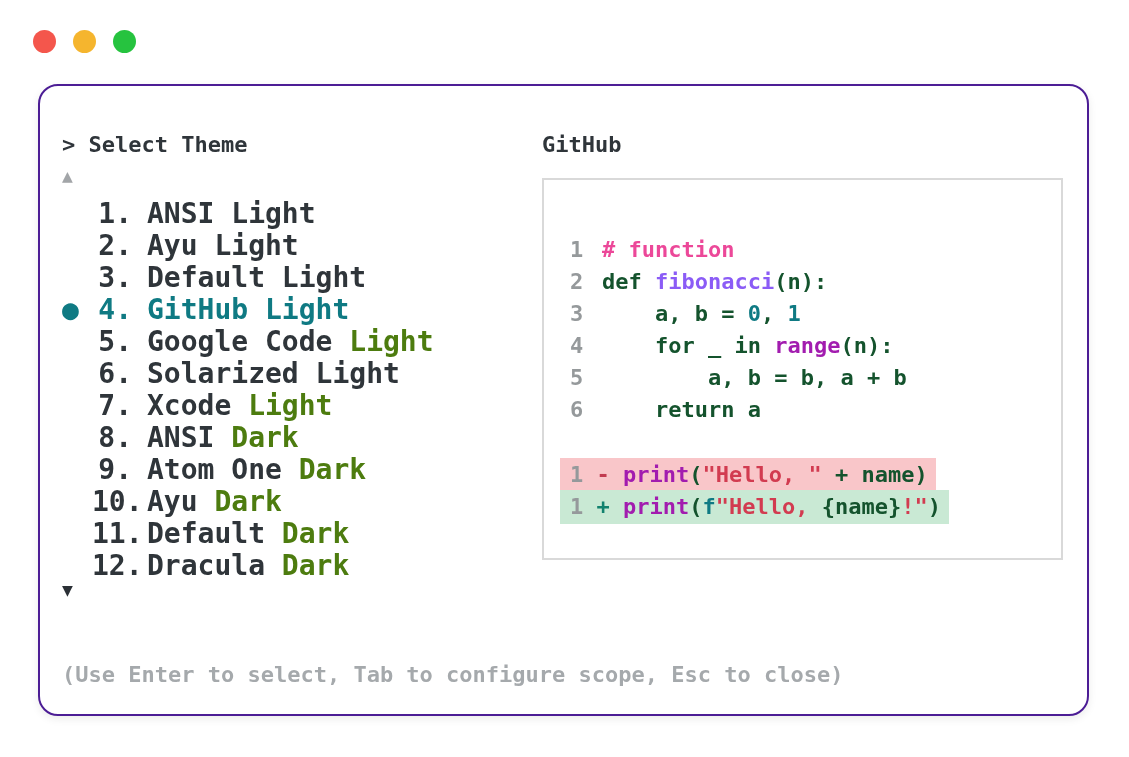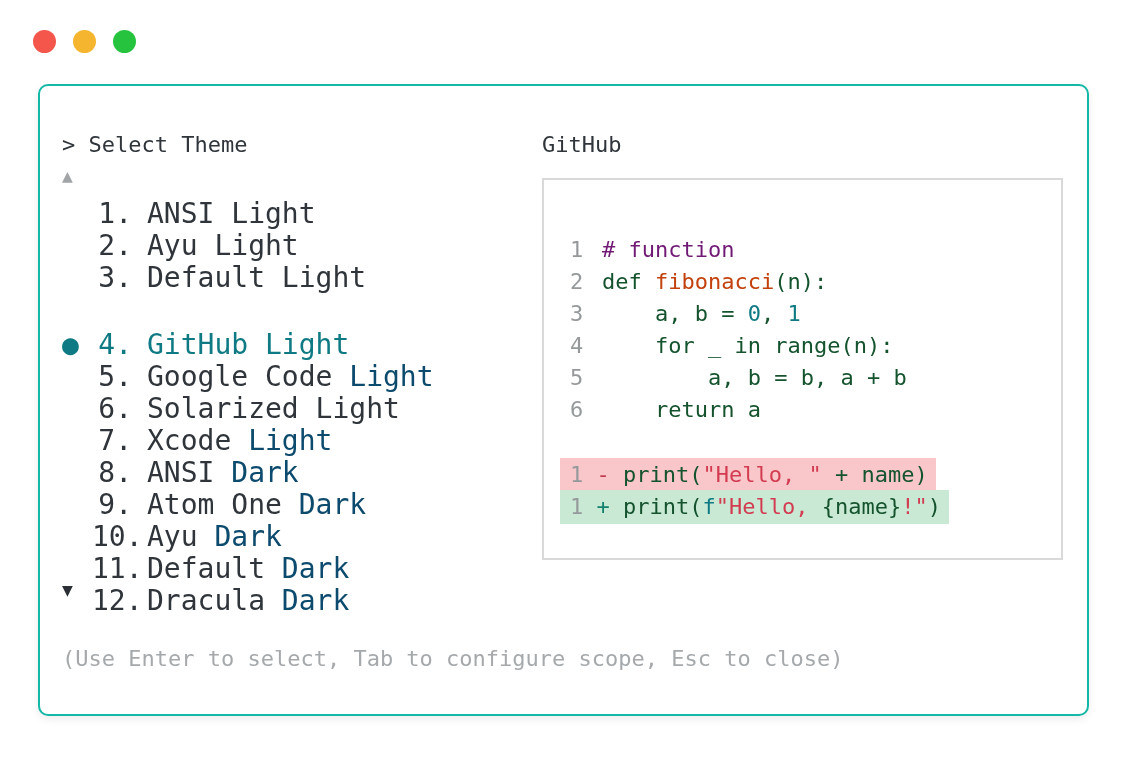--- a/index.html
+++ b/index.html
@@ -5,51 +5,51 @@
   * { margin:0; padding:0; box-sizing:border-box; }
   html,body { width:1129px; height:757px; background:#ffffff; overflow:hidden;
     font-family:"DejaVu Sans Mono","Liberation Mono",monospace; }
 
   
   .traffic { position:absolute; left:33px; top:30px; display:flex; gap:17px; }
   .light { width:23px; height:23px; border-radius:50%; }
 
   
   .panel { position:absolute; left:38px; top:84px; width:1051px; height:632px;
-    background:#ffffff; border:2px solid #14b8a6; border-radius:10px;
-    box-shadow:0 3px 8px rgba(0,0,0,0.08); }
+    background:#ffffff; border:2px solid #4c1d95; border-radius:20px;
+    box-shadow:0 3px 8px rgba(0,0,0,0.08);font-weight:bold; }
 
   .prompt { position:absolute; left:22px; top:46px; font-size:22px; color:#2f353a; white-space:pre; }
   .preview-label { position:absolute; left:502px; top:46px; font-size:22px; color:#2f353a; }
 
   .scroll-up { position:absolute; left:22px; top:79px; font-size:18px; color:#a2a5a8; cursor:pointer; }
   .scroll-down { position:absolute; left:22px; top:493px; font-size:18px; color:#2b3036; cursor:pointer; }
 
   
   .theme-list { position:absolute; left:22px; top:112px; font-size:28px; line-height:32px; white-space:pre; }
   .theme-item { height:32px; color:#2f353a; cursor:pointer; }
   .theme-item .bullet { display:inline-block; width:30px; color:#0f7a83; }
   .theme-item .num { display:inline-block; width:40px; text-align:right; }
   .theme-item .label { margin-left:15px; }
-  .theme-item .muted { color:#0c4a6e; }
-  .theme-item.selected, .theme-item.selected .muted { color:#0f7a83;margin-top:35px; }
+  .theme-item .muted { color:#4d7c0f; }
+  .theme-item.selected, .theme-item.selected .muted { color:#0f7a83; }
 
-  .footer-hint { position:absolute; left:22px; top:560px; font-size:22px; color:#a5a9ac; white-space:pre; }
+  .footer-hint { position:absolute; left:22px; top:576px; font-size:22px; color:#a5a9ac; white-space:pre; }
 
   
   .preview-box { position:absolute; left:502px; top:92px; width:521px; height:382px;
     background:#ffffff; border:2px solid #d9d9d9; }
   .code { position:absolute; left:26px; top:54px; font-size:22px; line-height:32px; white-space:pre; }
   .code-line { height:32px; }
   .cln { display:inline-block; width:32px; color:#95999b; }
   .c-code { color:#14532d; }
-  .c-comment { color:#701a75; }
-  .c-func { color:#c2410c; }
+  .c-comment { color:#ec4899; }
+  .c-func { color:#8b5cf6; }
   .c-num { color:#0f7a83; }
-  .c-builtin { color:#14532d; }
+  .c-builtin { color:#a21caf; }
   .c-string { color:#d23b50; }
   .c-fprefix { color:#0f7a83; }
   .c-ln { color:#95999b; }
   .c-sign-removed { color:#c23b50; }
   .c-sign-added { color:#12826e; }
   .hl { display:inline-block; padding:1px 8px 1px 10px; margin-left:-10px; }
   .hl.removed { background:#f9c6c9; }
   .hl.added { background:#c9e9d4; }
 </style>
 </head>

